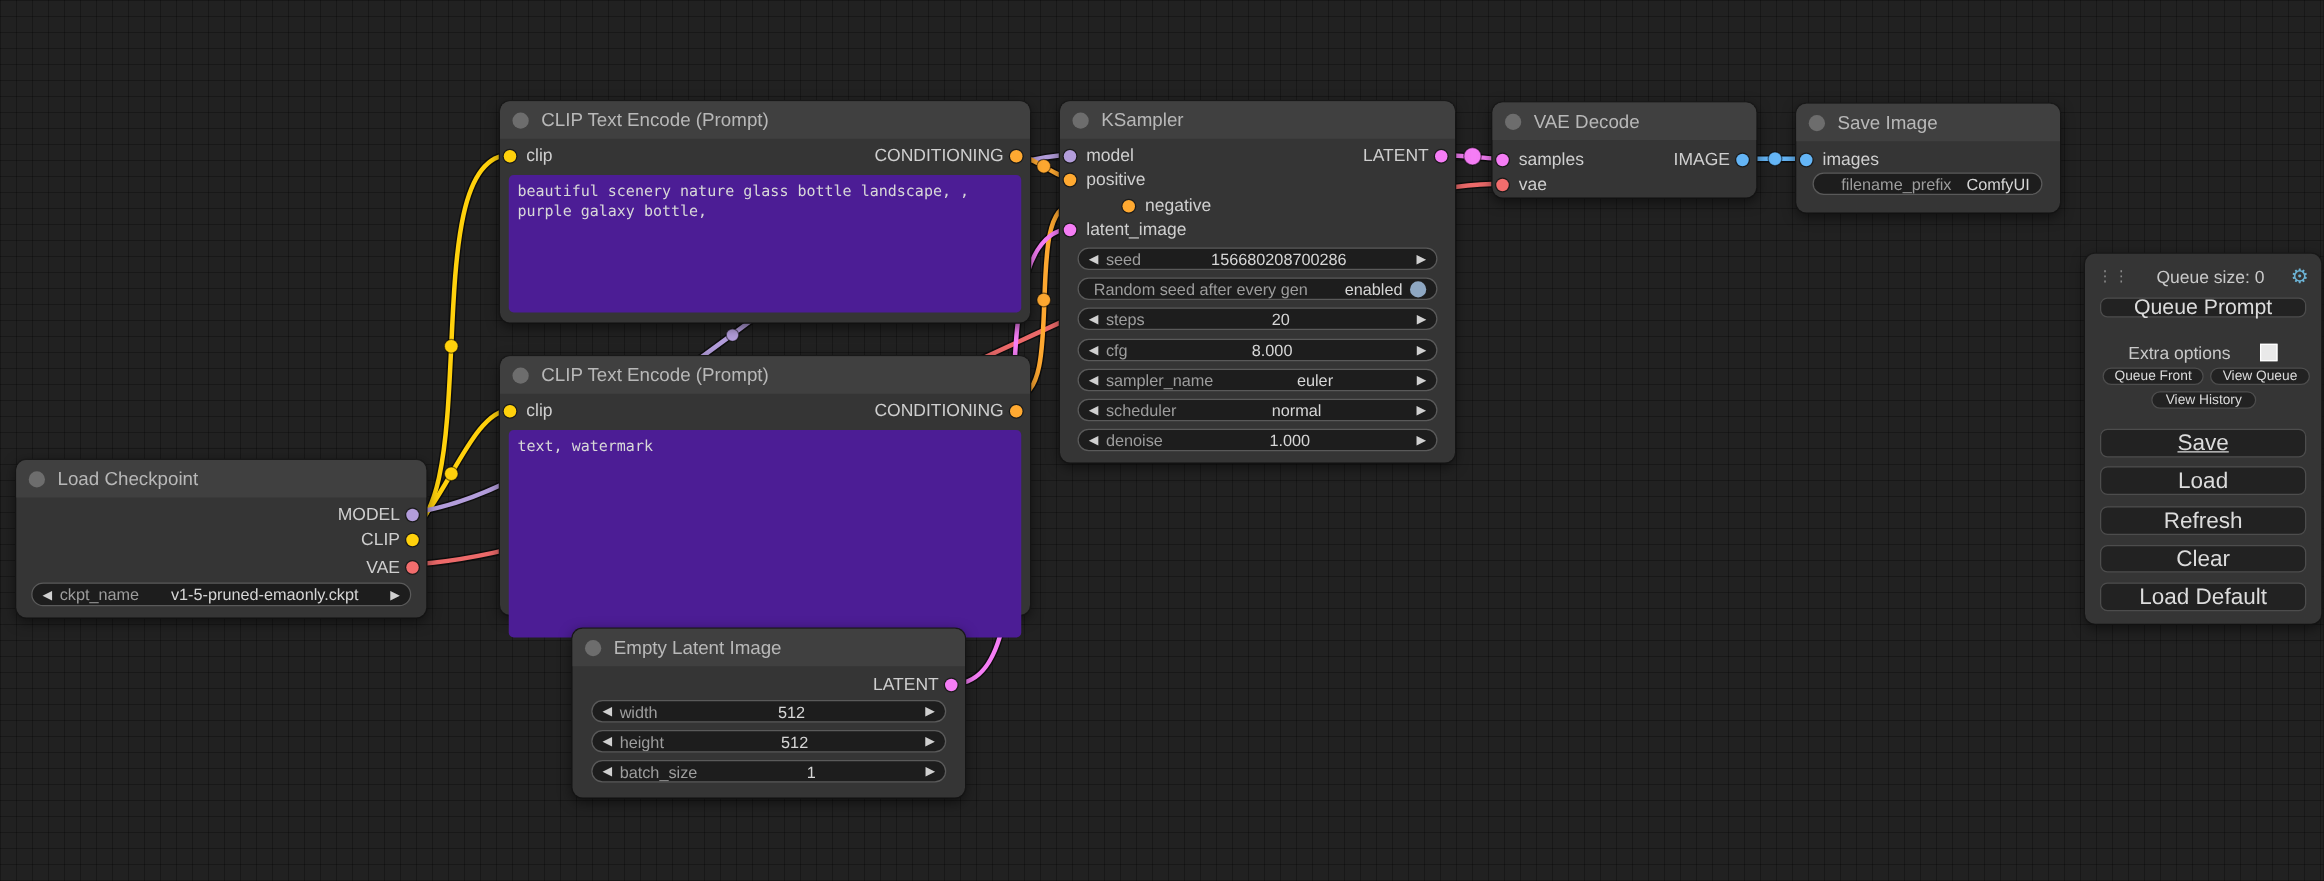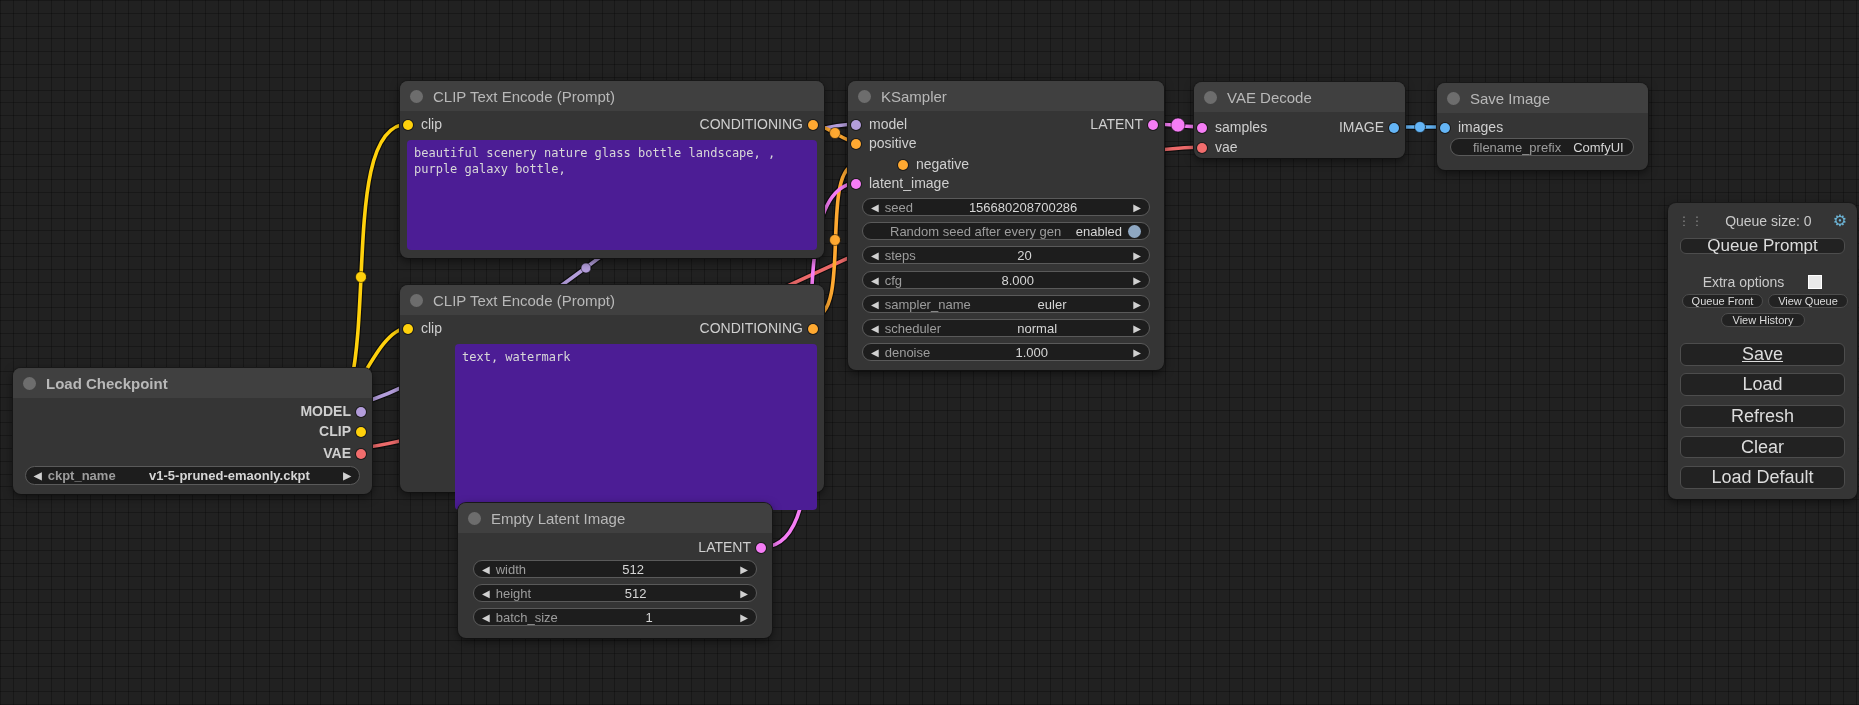--- a/index.html
+++ b/index.html
@@ -95,21 +95,21 @@
       <circle cx="361" cy="277" r="5.5" fill="#ffd10c" stroke="rgba(0,0,0,.5)"></circle>
       <circle cx="361" cy="379" r="5.5" fill="#ffd10c" stroke="rgba(0,0,0,.5)"></circle>
       <circle cx="586" cy="268" r="5" fill="#b39ddb" stroke="rgba(0,0,0,.5)"></circle>
       <circle cx="835" cy="133" r="5.5" fill="#ffa931" stroke="rgba(0,0,0,.5)"></circle>
       <circle cx="835" cy="240" r="5.5" fill="#ffa931" stroke="rgba(0,0,0,.5)"></circle>
       <circle cx="1178" cy="125" r="7" fill="#f57df5" stroke="rgba(0,0,0,.5)"></circle>
       <circle cx="1420" cy="127" r="5.5" fill="#64b5f6" stroke="rgba(0,0,0,.5)"></circle>
     </g>
   </svg>
 
-  <div class="node" style="left:13px;top:368px;width:359px;height:126px;font-weight:bold;">
+  <div class="node" style="left:13px;top:368px;width:328px;height:126px;">
     <div class="ntitle">
       <span class="tdot"></span>
       <span>Load Checkpoint</span>
     </div>
     <div class="srow" style="top:34px;">
       <span class="out-label">MODEL</span>
       <span class="sdot dot-r" style="background:#b39ddb;"></span>
     </div>
     <div class="srow" style="top:54px;">
       <span class="out-label">CLIP</span>
@@ -147,21 +147,21 @@
     <div class="ntitle">
       <span class="tdot"></span>
       <span>CLIP Text Encode (Prompt)</span>
     </div>
     <div class="srow" style="top:34px;">
       <span class="sdot dot-l" style="background:#ffd10c;"></span>
       <span class="in-label">clip</span>
       <span class="out-label">CONDITIONING</span>
       <span class="sdot dot-r" style="background:#ffa931;"></span>
     </div>
-    <div class="ta" style="left:7px;right:7px;top:59px;height:166px;margin-left:48px;">text, watermark</div>
+    <div class="ta" style="left:7px;right:7px;top:59px;height:166px;">text, watermark</div>
   </div>
 
   <div class="node" style="left:848px;top:81px;width:316px;height:289px;">
     <div class="ntitle">
       <span class="tdot"></span>
       <span>KSampler</span>
     </div>
     <div class="srow" style="top:34px;">
       <span class="sdot dot-l" style="background:#b39ddb;"></span>
       <span class="in-label">model</span>
@@ -183,21 +183,21 @@
 
     <div class="pill" style="left:14px;right:14px;top:117px;">
       <span class="arr">◀</span>
       <span class="wlabel">seed</span>
       <span class="spacer"></span>
       <span class="wvalue">156680208700286</span>
       <span class="spacer"></span>
       <span class="arr">▶</span>
     </div>
     <div class="pill" style="left:14px;right:14px;top:141px;">
-      <span class="wlabel" style="margin-left:19px;">Random seed after every gen</span>
+      <span class="wlabel" style="margin-left:4px;">Random seed after every gen</span>
       <span class="spacer"></span>
       <span class="wvalue">enabled</span>
       <span class="toggle"></span>
     </div>
     <div class="pill" style="left:14px;right:14px;top:165px;">
       <span class="arr">◀</span>
       <span class="wlabel">steps</span>
       <span class="spacer"></span>
       <span class="wvalue">20</span>
       <span class="spacer"></span>

